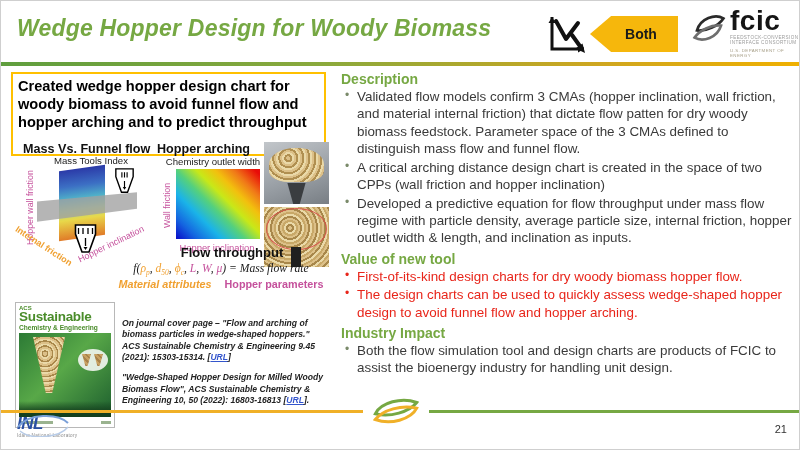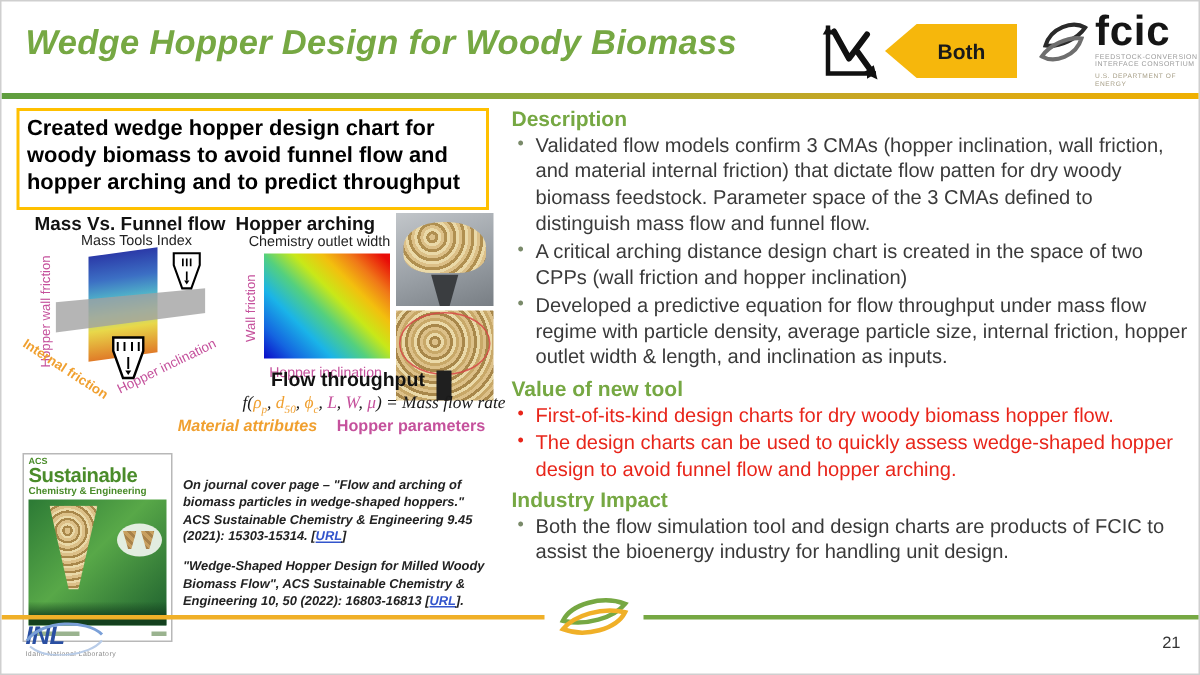--- a/index.html
+++ b/index.html
@@ -25,21 +25,21 @@
     display:flex; align-items:center; justify-content:center; padding-left:14px;
     box-sizing:border-box; font-weight:bold; font-size:14px; color:#1a1a1a;
   }
   .fcic-logo { position:absolute; left:690px; top:7px; display:flex; gap:3px; }
   .fcic-leaf { width:40px; height:40px; }
   .fcic-word { font-size:28px; font-weight:800; color:#151515; line-height:.95; letter-spacing:.5px; }
   .fcic-sub  { font-size:4.6px; color:#9a9a9a; letter-spacing:.4px; line-height:1.25; }
   .fcic-doe  { font-size:4.4px; color:#a8a089; letter-spacing:.4px; margin-top:2px; }
   
   .hl-box {
-    position:absolute; left:10px; top:71px; width:315px; height:68px;
+    position:absolute; left:10px; top:71px; width:315px; height:84px;
     border:2.5px solid #ffc000; box-sizing:border-box; padding:3px 5px;
     font-size:14.6px; font-weight:bold; line-height:1.24; color:#000;
   }
   .fig-h { position:absolute; font-size:12.6px; font-weight:bold; color:#111; }
   .fig-h.mf { left:22px;  top:141px; }
   .fig-h.ha { left:156px; top:141px; }
   .fig3d { position:absolute; left:12px; top:154px; width:138px; height:110px; }
   .fig3d .ptitle { position:absolute; left:26px; top:0; width:104px; text-align:center; font-size:9.6px; color:#222; }
   .vlabel { writing-mode:vertical-rl; transform:rotate(180deg); color:#c5519c; font-size:8.8px; }
   .fig3d .ylab { position:absolute; left:12px; top:10px; height:86px; text-align:center; }
@@ -74,21 +74,21 @@
     border-radius:48% 48% 34% 34%;
     background:repeating-radial-gradient(circle at 35% 30%, #dcc088 0 2px, #b08f50 2px 4px, #ead9a8 4px 6px);
   }
   .p1 .wedge { position:absolute; bottom:0; left:36%; width:28%; height:34%; background:#3a3d40; clip-path:polygon(0 0,100% 0,68% 100%,32% 100%); }
   .photo.p2 { height:60px; margin-top:3px;
     background:repeating-radial-gradient(circle at 40% 35%, #dcc088 0 2px, #a8874a 2px 4px, #ead9a8 4px 6px, #c8a868 6px 8px); }
   .p2 .stem { position:absolute; bottom:0; left:42%; width:15%; height:34%; background:#1f1f1f; }
   .p2 .annot { position:absolute; left:3%; right:3%; top:2%; height:66%; border:1.5px solid rgba(215,70,70,.85); border-radius:50%; }
   .ft-h { position:absolute; left:148px; top:244px; width:166px; text-align:center; font-size:13px; font-weight:bold; color:#111; }
   .equation {
-    position:absolute; left:104px; top:261px; width:232px; text-align:right;
+    position:absolute; left:104px; top:261px; width:232px; text-align:center;
     font-family:"Liberation Serif", serif; font-style:italic; font-size:11.6px; color:#1a1a1a;
   }
   .equation sub { font-size:7.5px; }
   .eq-mat { color:#f0a030; }
   .eq-hop { color:#c5519c; }
   .eq-labels { position:absolute; left:104px; top:277px; width:232px; display:flex; justify-content:center; gap:13px; font-size:10.8px; font-weight:bold; }
   .lab-mat { color:#f0a030;font-style:italic; } .lab-hop { color:#c5519c; }
   
   .cover { position:absolute; left:14px; top:301px; width:100px; height:126px; border:1px solid #b8b8b8; background:#fff; box-sizing:border-box; padding:2px 3px; }
   .cov-acs  { font-size:6px; font-weight:bold; color:#4a8c2a; line-height:1; }

